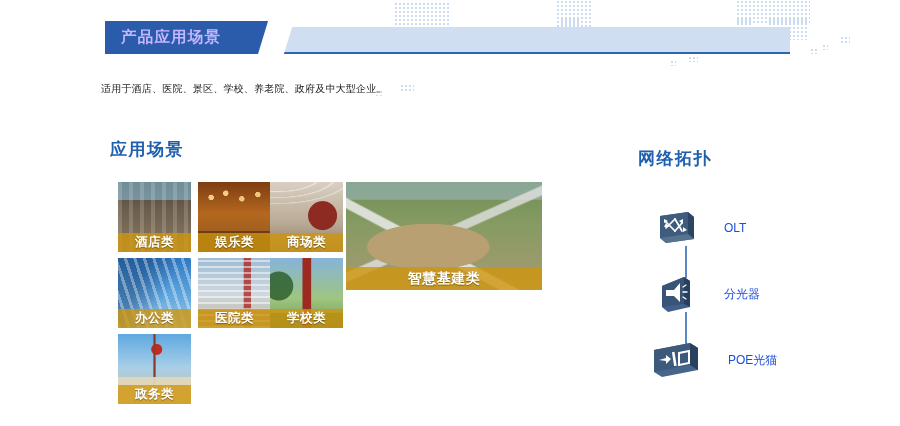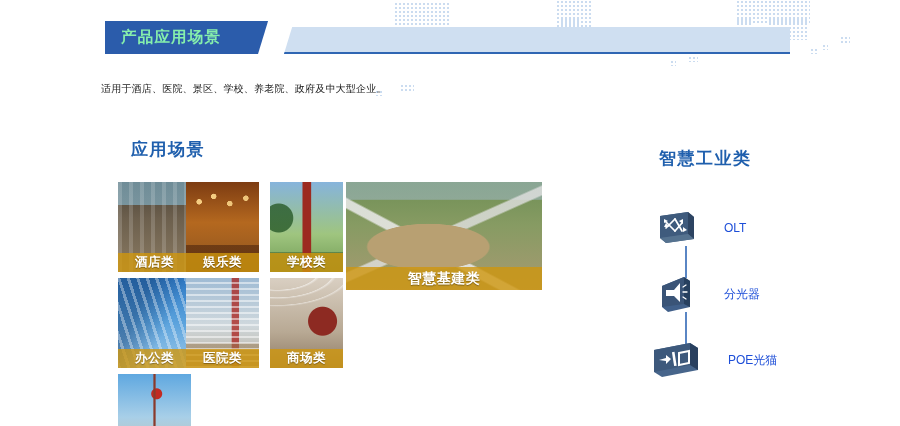--- a/index.html
+++ b/index.html
@@ -48,21 +48,21 @@
     border-bottom:2px solid #2f66b3;
   }
   .header-tab {
     position:absolute; left:105px; top:21px;
     height:33px; width:175px;
     background:#2b5cab;
     clip-path:polygon(0 0, 100% 0, 88% 100%, 0 100%);
     display:flex; align-items:center;
   }
   .header-tab-text {
-    color:#86efac;
+    color:#c4b5fd;
     font-size:15.5px;
     font-weight:bold;
     letter-spacing:1.2px;
     padding-left:16px;
     white-space:nowrap;
   }
   .header-tab-skew {
     position:absolute; left:258px; top:21px;
     height:33px; width:36px;
     background:#ffffff;
@@ -79,42 +79,41 @@
   }
 
   
   .sec-title {
     position:absolute;
     color:#1f5fad;
     font-size:17px;
     font-weight:bold;
     letter-spacing:1.5px;
     white-space:nowrap;
-    margin-left:21px;
   }
   #scenes-title { left:110px; top:138px; }
   #topo-title   { left:638px; top:147px; }
 
   
   .mosaic {
     position:absolute; left:118px; top:182px;
     width:390px; height:222px;
   }
   .small-col { position:absolute; top:0; width:73px; height:222px; }
   #col-a { left:0px;   }
-  #col-b { left:68px;  }
+  #col-b { left:80px;  }
   #col-c { left:152px; }
 
   .tile {
     position:relative;
     width:100%;
     overflow:hidden;
     background:#cfcfcf;
   }
-  .tile.s { height:90px; margin-bottom:6px; }
+  .tile.s { height:70px; margin-bottom:6px; }
   .tile.s:last-child { margin-bottom:18px; }
 
   .big-col { position:absolute; left:228px; top:0; width:196px; height:222px; }
   .tile.l { height:108px; margin-bottom:6px; }
   .tile.l:last-child { margin-bottom:0; }
 
   .tile .scene { position:absolute; inset:0; }
   .caption {
     position:absolute; left:0; right:0; bottom:0;
     height:19px;
@@ -244,21 +243,21 @@
 
 <div class="header-band"></div>
 <div class="header-tab">
   <span class="header-tab-text">产品应用场景</span>
 </div>
 <div class="header-tab-skew"></div>
 
 <div class="intro">适用于酒店、医院、景区、学校、养老院、政府及中大型企业。</div>
 
 <div class="sec-title" id="scenes-title">应用场景</div>
-<div class="sec-title" id="topo-title">智慧工业类</div>
+<div class="sec-title" id="topo-title">网络拓扑</div>
 
 <div class="mosaic">
 
   <div class="small-col" id="col-a">
     <div class="tile s">
       <div class="scene sc-hotel"></div>
       <div class="caption">酒店类</div>
     </div>
     <div class="tile s">
       <div class="scene sc-office"></div>
@@ -276,26 +275,26 @@
       <div class="caption">娱乐类</div>
     </div>
     <div class="tile s">
       <div class="scene sc-hosp"></div>
       <div class="caption">医院类</div>
     </div>
   </div>
 
   <div class="small-col" id="col-c">
     <div class="tile s">
+      <div class="scene sc-mall"></div>
+      <div class="caption">商场类</div>
+    </div>
+    <div class="tile s">
       <div class="scene sc-school"></div>
       <div class="caption">学校类</div>
-    </div>
-    <div class="tile s">
-      <div class="scene sc-mall"></div>
-      <div class="caption">商场类</div>
     </div>
   </div>
 
   <div class="big-col">
     <div class="tile l">
       <div class="scene sc-infra"></div>
       <div class="caption">智慧基建类</div>
     </div>
   </div>
 </div>

